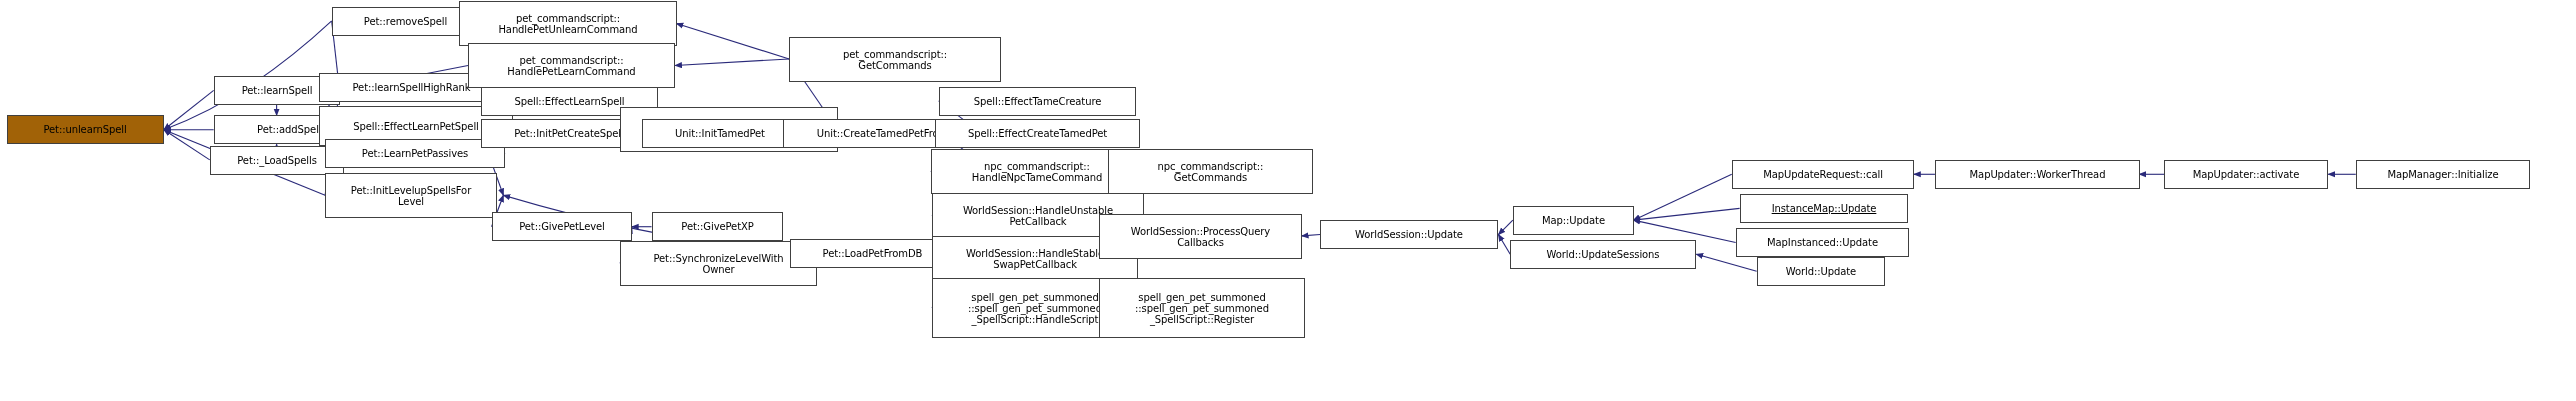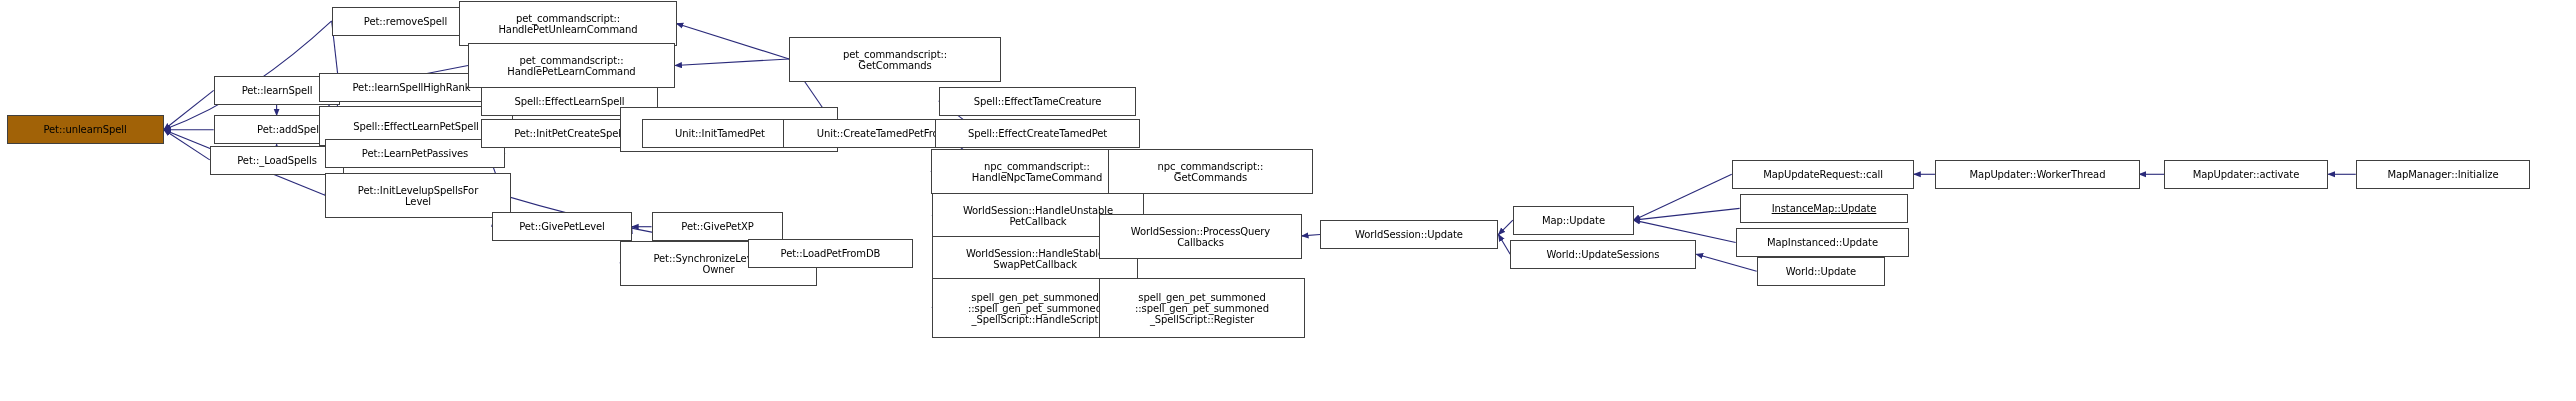--- a/index.html
+++ b/index.html
@@ -109,21 +109,21 @@
   </svg>
   <div id="node-layer">
       <div class="node highlight" style="left: 6.6px; top: 115px; width: 157px; height: 29px;">Pet::unlearnSpell</div>
       <div class="node" style="left: 214px; top: 115px; width: 126px; height: 29px; padding-left: 27px;">Pet::addSpell</div>
       <div class="node" style="left: 214px; top: 76px; width: 126px; height: 29px;">Pet::learnSpell</div>
       <div class="node" style="left: 210px; top: 146px; width: 134px; height: 29px;">Pet::_LoadSpells</div>
       <div class="node" style="left: 332px; top: 6.6px; width: 147px; height: 29px;">Pet::removeSpell</div>
       <div class="node" style="left: 319px; top: 73px; width: 185px; height: 29px;">Pet::learnSpellHighRank</div>
       <div class="node" style="left: 319px; top: 106px; width: 194px; height: 40px;">Spell::EffectLearnPetSpell</div>
       <div class="node" style="left: 325px; top: 139px; width: 180px; height: 29px;">Pet::LearnPetPassives</div>
-      <div class="node" style="left: 325px; top: 173px; width: 186px; height: 45px;">Pet::InitLevelupSpellsFor
+      <div class="node" style="left: 325px; top: 173px; width: 172px; height: 45px;">Pet::InitLevelupSpellsFor
 Level</div>
       <div class="node" style="left: 481px; top: 87px; width: 177px; height: 29px;">Spell::EffectLearnSpell</div>
       <div class="node" style="left: 481px; top: 119px; width: 181px; height: 29px;">Pet::InitPetCreateSpells</div>
       <div class="node" style="left: 459px; top: 1.3px; width: 218px; height: 45px;">pet_commandscript::
 HandlePetUnlearnCommand</div>
       <div class="node" style="left: 468px; top: 43px; width: 207px; height: 45px;">pet_commandscript::
 HandlePetLearnCommand</div>
       <div class="node" style="left: 620px; top: 107px; width: 218px; height: 45px;">pet_commandscript::
 HandlePetCreateCommand</div>
       <div class="node" style="left: 789px; top: 37px; width: 212px; height: 45px;">pet_commandscript::
@@ -133,21 +133,21 @@
       <div class="node" style="left: 939px; top: 87px; width: 197px; height: 29px;">Spell::EffectTameCreature</div>
       <div class="node" style="left: 935px; top: 119px; width: 205px; height: 29px;">Spell::EffectCreateTamedPet</div>
       <div class="node" style="left: 931px; top: 149px; width: 212px; height: 45px;">npc_commandscript::
 HandleNpcTameCommand</div>
       <div class="node" style="left: 1108px; top: 149px; width: 205px; height: 45px;">npc_commandscript::
 GetCommands</div>
       <div class="node" style="left: 492px; top: 212px; width: 140px; height: 29px;">Pet::GivePetLevel</div>
       <div class="node" style="left: 652px; top: 212px; width: 131px; height: 29px;">Pet::GivePetXP</div>
       <div class="node" style="left: 620px; top: 241px; width: 197px; height: 45px;">Pet::SynchronizeLevelWith
 Owner</div>
-      <div class="node" style="left: 748px; top: 239px; width: 165px; height: 29px;">Pet::LoadPetFromDB</div>
+      <div class="node" style="left: 790px; top: 239px; width: 165px; height: 29px;">Pet::LoadPetFromDB</div>
       <div class="node" style="left: 932px; top: 193px; width: 212px; height: 45px;">WorldSession::HandleUnstable
 PetCallback</div>
       <div class="node" style="left: 932px; top: 236px; width: 206px; height: 45px;">WorldSession::HandleStable
 SwapPetCallback</div>
       <div class="node" style="left: 932px; top: 278px; width: 206px; height: 60px;">spell_gen_pet_summoned
 ::spell_gen_pet_summoned
 _SpellScript::HandleScript</div>
       <div class="node" style="left: 1099px; top: 214px; width: 203px; height: 45px;">WorldSession::ProcessQuery
 Callbacks</div>
       <div class="node" style="left: 1099px; top: 278px; width: 206px; height: 60px;">spell_gen_pet_summoned

